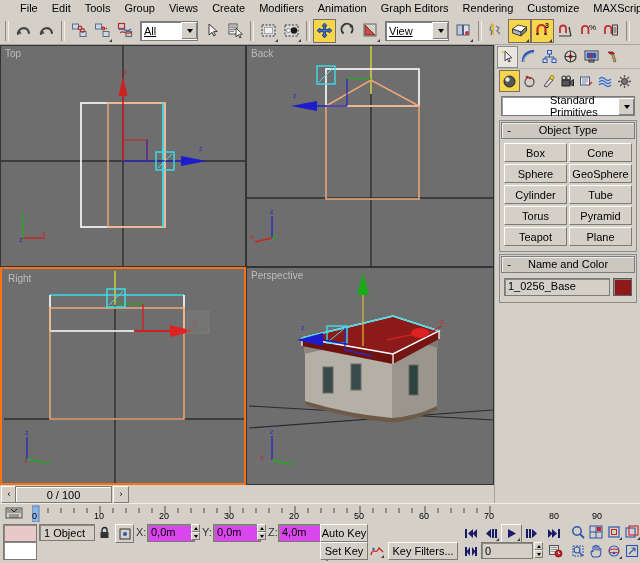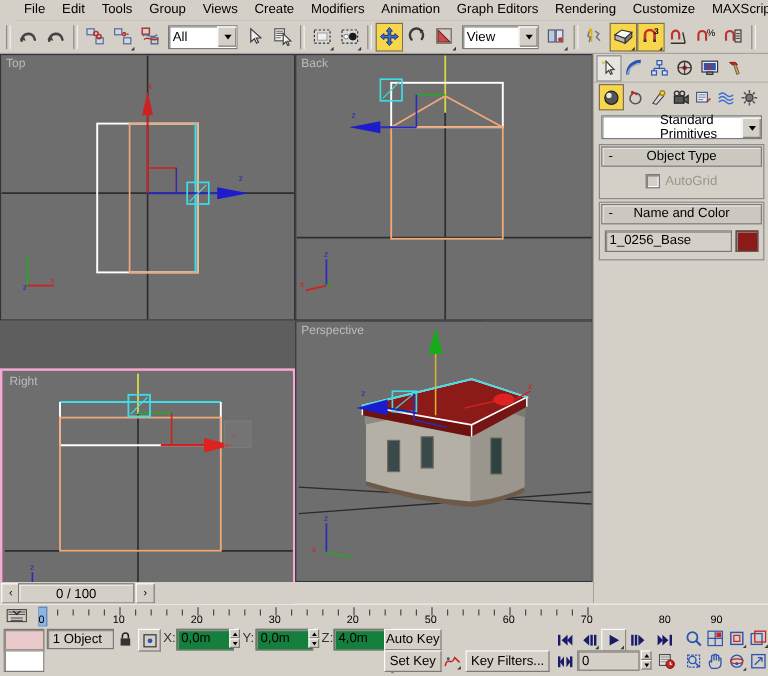--- a/index.html
+++ b/index.html
@@ -39,36 +39,37 @@
   .tb-btn svg{display:block;}
   .tb-btn.on{background:#f7d64b;border:1px solid #7a7062;}
   .tb-sep{width:2px;height:20px;border-left:1px solid #8d8a85;border-right:1px solid #f3f1ee;margin:0 3px;flex:0 0 auto;}
   .tb-corner{position:absolute;right:1px;bottom:0px;width:0;height:0;
     border-left:3px solid transparent;border-bottom:3px solid #3a3a3a;}
 
   .tb-combo{
     height:18px;width:56px;background:#fff;border:1px solid #7a7a7a;
     display:flex;align-items:center;margin:0 3px;flex:0 0 auto;
     box-shadow:inset 1px 1px 0 #808080;
+    text-decoration:underline;
   }
   .tb-combo .txt{flex:1;padding-left:3px;font-size:11px;color:#000;overflow:hidden;white-space:nowrap;}
   .tb-combo .arrow{
     width:15px;height:16px;background:#d4d0c8;border-left:1px solid #7a7a7a;
     display:flex;align-items:center;justify-content:center;
     border-top:1px solid #fff;border-left:1px solid #fff;
     box-shadow:inset -1px -1px 0 #808080;
   }
   .tri-d{width:0;height:0;border-left:3px solid transparent;border-right:3px solid transparent;border-top:4px solid #000;}
 
   
   .viewarea{position:absolute;left:0;top:45px;width:404px;height:440px;background:#5e5e5e;}
   .vp{position:absolute;background:#6e6e6e;overflow:hidden;}
   .vp .vplabel{position:absolute;left:4px;top:2px;color:#bdbdbd;font-size:10px;z-index:5;}
   .vp-border{border:1px solid #32343a;box-sizing:border-box;}
-  .vp-active{border:2px solid #f9a8d4;box-sizing:border-box;margin-top:40px;}
+  .vp-active{border:2px solid #f97316;box-sizing:border-box;}
   .vp svg{position:absolute;left:0;top:0;}
 
   
   .cmdpanel{position:absolute;left:494px;top:45px;width:146px;height:473px;background:#d4d0c8;
     border-left:1px solid #a8a49c;}
   .cp-tabs{display:flex;height:23px;align-items:center;padding-left:2px;border-bottom:1px solid #b6b2aa;}
   .cp-tab{width:19px;height:20px;display:flex;align-items:center;justify-content:center;
     border:1px solid transparent;}
   .cp-tab.sel{background:#e8e5df;border:1px solid #8a8a8a;}
   .cp-row2{display:flex;height:24px;align-items:center;padding-left:4px;}
@@ -115,21 +116,21 @@
     border:1px solid #7d7a74;display:flex;align-items:center;justify-content:center;
     font-size:11px;box-shadow:inset 1px 1px 0 #fff;}
 
   .trackbar{position:absolute;left:0;top:503px;width:640px;height:19px;background:#d4d0c8;
     border-top:1px solid #f0eeea;}
 
   .statusbar{position:absolute;left:0;top:522px;width:640px;height:41px;background:#d4d0c8;}
   .sb-sunken{background:#d4d0c8;border:1px solid #7d7a74;box-shadow:inset 1px 1px 0 #8e8b85;}
   .sb-raised{background:#d4d0c8;border-top:1px solid #fbfbf9;border-left:1px solid #fbfbf9;
     border-right:1px solid #7d7a74;border-bottom:1px solid #7d7a74;}
-  .coordfield{height:16px;background:#15803d;border:1px solid #7d7a74;
+  .coordfield{height:16px;background:#d946ef;border:1px solid #7d7a74;
     box-shadow:inset 1px 1px 0 #8e8b85;font-size:11px;line-height:15px;padding-left:3px;}
   .spinner{width:9px;height:16px;display:flex;flex-direction:column;}
   .spinner div{flex:1;background:#d4d0c8;border-top:1px solid #fbfbf9;border-left:1px solid #fbfbf9;
     border-right:1px solid #7d7a74;border-bottom:1px solid #7d7a74;
     display:flex;align-items:center;justify-content:center;}
   .tri-up{width:0;height:0;border-left:2px solid transparent;border-right:2px solid transparent;border-bottom:3px solid #000;}
   .tri-dn{width:0;height:0;border-left:2px solid transparent;border-right:2px solid transparent;border-top:3px solid #000;}
   .nav-btn{width:19px;height:18px;display:flex;align-items:center;justify-content:center;
     background:#d4d0c8;position:relative;}
   .anim-btn{height:16px;display:flex;align-items:center;justify-content:center;font-size:11px;
@@ -584,23 +585,31 @@
           <span class="tri-d"></span>
         </div>
     </div>
 
     <div class="rollout">
       <div class="rollout-head">
         <span class="minus">-</span>
         <span class="rtitle">Object Type</span>
       </div>
       <div class="rollout-body">
-        <div class="autogrid">
-          <span class="chk"></span>
-          <span class="lbl">AutoGrid</span>
+        <div class="btngrid">
+          <div class="mbtn">Box</div>
+          <div class="mbtn">Cone</div>
+          <div class="mbtn">Sphere</div>
+          <div class="mbtn">GeoSphere</div>
+          <div class="mbtn">Cylinder</div>
+          <div class="mbtn">Tube</div>
+          <div class="mbtn">Torus</div>
+          <div class="mbtn">Pyramid</div>
+          <div class="mbtn">Teapot</div>
+          <div class="mbtn">Plane</div>
         </div>
       </div>
     </div>
 
     <div class="rollout">
       <div class="rollout-head">
         <span class="minus">-</span>
         <span class="rtitle">Name and Color</span>
       </div>
       <div class="rollout-body" style="padding:2px 3px 4px 3px;">

